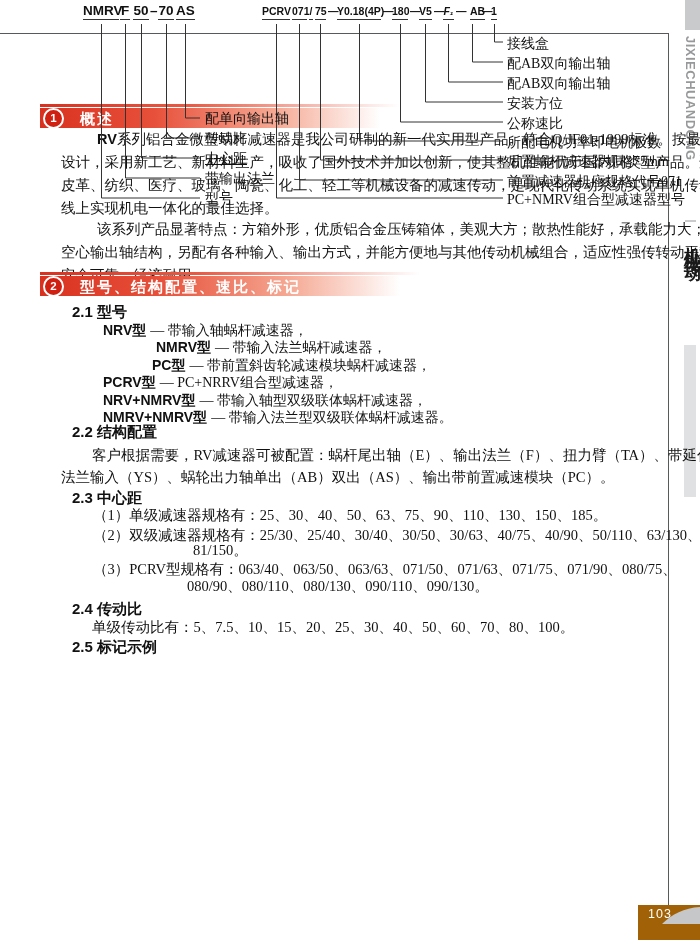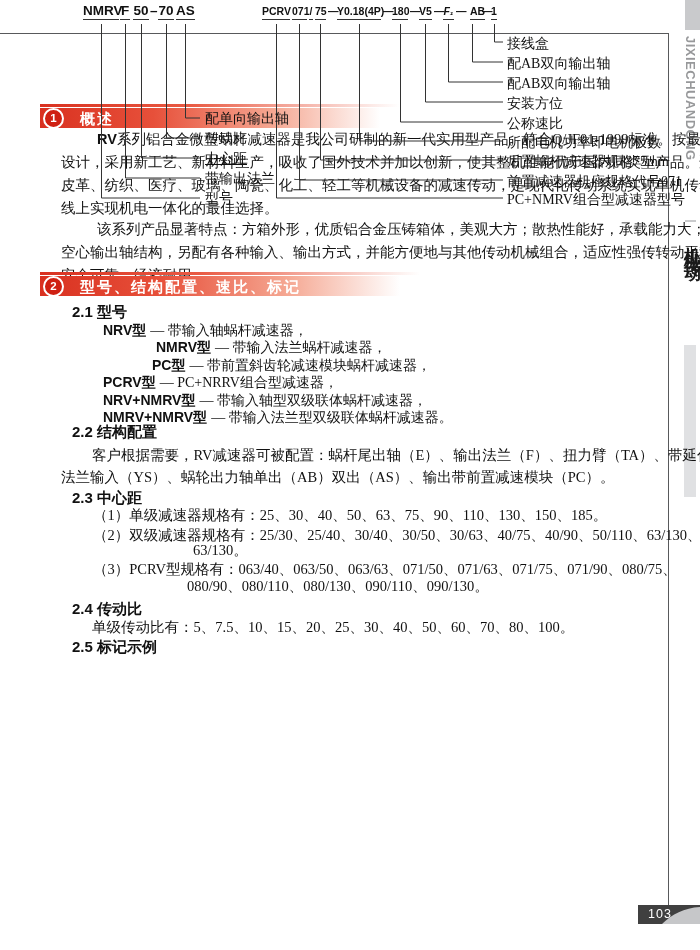--- a/index.html
+++ b/index.html
@@ -36,21 +36,21 @@
   .ltok{position:absolute;top:3px;font-family:"Liberation Sans",sans-serif;font-weight:bold;
         font-size:13.5px;text-align:center;border-bottom:1px solid #333;padding-bottom:1px;}
   .ldash{position:absolute;top:3px;font-family:"Liberation Sans",sans-serif;font-weight:bold;
          font-size:13.5px;text-align:center;}
   .rtok{position:absolute;top:5px;font-family:"Liberation Sans",sans-serif;font-weight:bold;
         font-size:10.5px;text-align:center;border-bottom:1px solid #333;padding-bottom:2px;}
   .rdash{position:absolute;top:5px;font-family:"Liberation Sans",sans-serif;font-weight:bold;
          font-size:10.5px;text-align:center;}
   .dlabel{position:absolute;font-size:14px;color:#111;white-space:nowrap;}
   
-  #footer{position:absolute;left:638px;top:905px;width:62px;height:19px;background:#404040;}
+  #footer{position:absolute;left:638px;top:905px;width:62px;height:35px;background:#a16207;}
   #footer .num{position:absolute;left:10px;top:2px;color:#fff;
                font-family:"Liberation Sans",sans-serif;font-size:12.5px;letter-spacing:1px;}
 </style>
 </head>
 <body>
 
 <div id="page">
 
   <div class="rule" style="left:0;top:33px;width:669px;height:1px;"></div>
   <div class="rule" style="left:668px;top:33px;width:1px;height:872px;"></div>
@@ -88,21 +88,21 @@
   <div class="abs" style="left:103px;top:408px;"><span class="term">NMRV+NMRV型</span><span class="desc">— 带输入法兰型双级联体蜗杆减速器。</span></div>
   <div class="abs" style="left:103px;top:391px;"><span class="term">NRV+NMRV型</span><span class="desc">— 带输入轴型双级联体蜗杆减速器，</span></div>
 
   <div class="subhead" style="left:72px;top:423px;">2.2 结构配置</div>
   <div class="bline" style="left:92px;top:446px;">客户根据需要，RV减速器可被配置：蜗杆尾出轴（E）、输出法兰（F）、扭力臂（TA）、带延伸的</div>
   <div class="bline" style="left:61px;top:468px;">法兰输入（YS）、蜗轮出力轴单出（AB）双出（AS）、输出带前置减速模块（PC）。</div>
 
   <div class="subhead" style="left:72px;top:489px;">2.3 中心距</div>
   <div class="bline" style="left:93px;top:506px;">（1）单级减速器规格有：25、30、40、50、63、75、90、110、130、150、185。</div>
   <div class="bline" style="left:93px;top:526px;">（2）双级减速器规格有：25/30、25/40、30/40、30/50、30/63、40/75、40/90、50/110、63/130、</div>
-  <div class="bline" style="left:193px;top:541px;">63/130。</div>
+  <div class="bline" style="left:193px;top:541px;">81/150。</div>
   <div class="bline" style="left:93px;top:560px;">（3）PCRV型规格有：063/40、063/50、063/63、071/50、071/63、071/75、071/90、080/75、</div>
   <div class="bline" style="left:187px;top:577px;text-align:center;">080/90、080/110、080/130、090/110、090/130。</div>
 
   <div class="subhead" style="left:72px;top:600px;">2.4 传动比</div>
   <div class="bline" style="left:92px;top:618px;">单级传动比有：5、7.5、10、15、20、25、30、40、50、60、70、80、100。</div>
 
   <div class="subhead" style="left:72px;top:638px;">2.5 标记示例</div>
 
   <div id="diagram">
 

